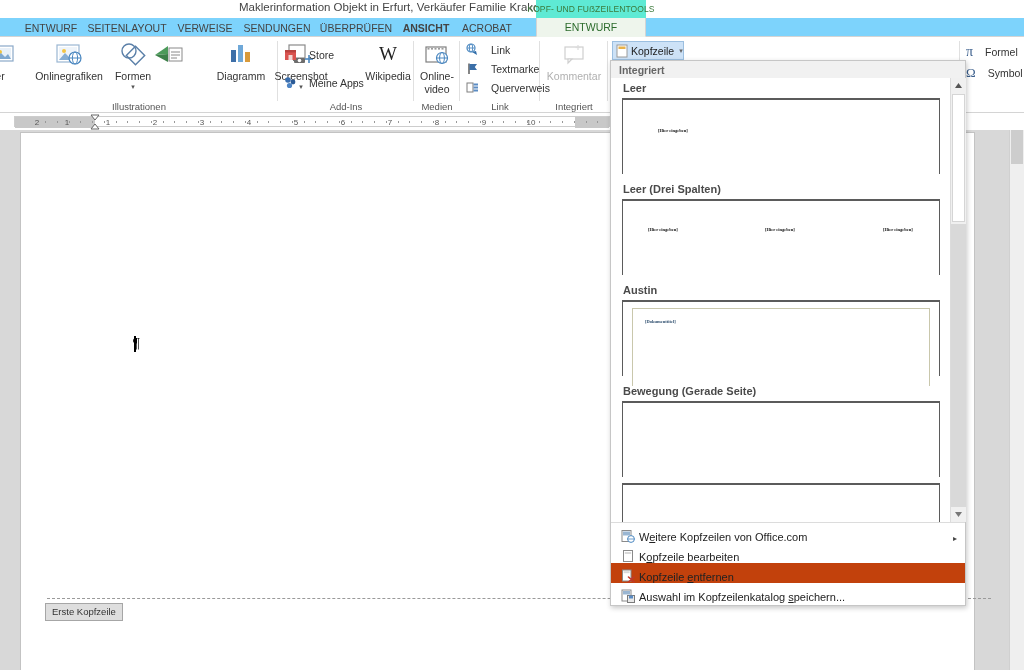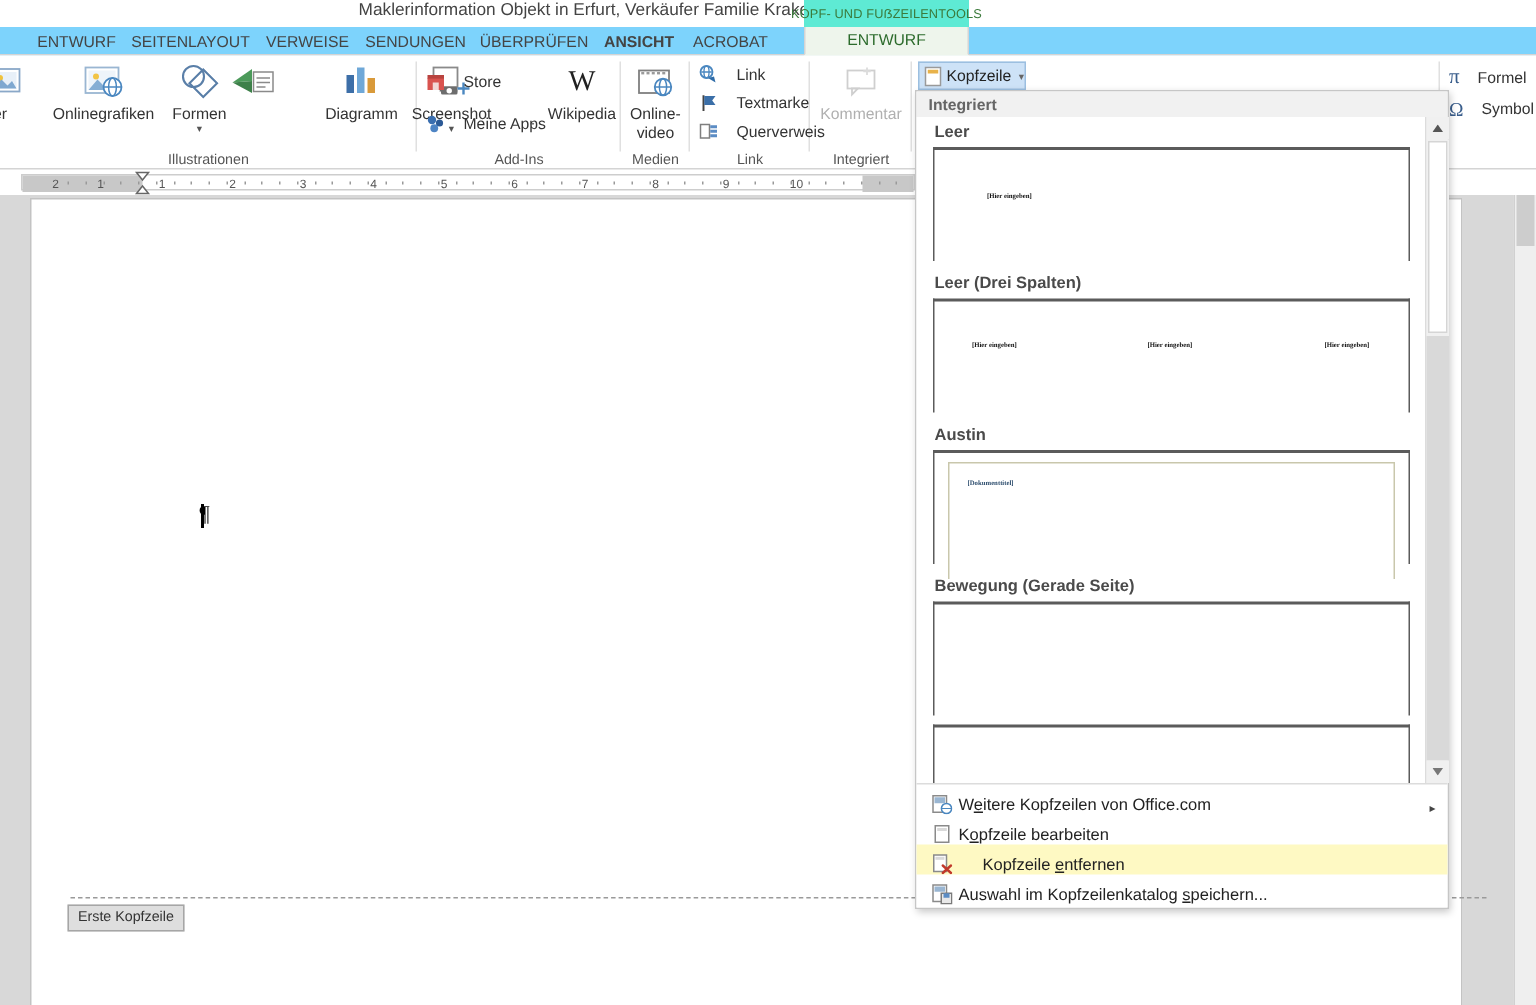--- a/index.html
+++ b/index.html
@@ -219,21 +219,21 @@
 
   
   .dd-menu {
     position: absolute; left: 0; bottom: 0; width: 354px; height: 83px;
     background: #ffffff; border-top: 1px solid #dcdcdc;
   }
   .mi {
     position: relative; height: 20px; display: flex; align-items: flex-end;
     font-size: 11px; color: #222; padding-left: 6px; white-space: nowrap;
   }
-  .mi.sel { background: #fef9c3; gap: 16px; }
+  .mi.sel { background: #c2410c; }
   .mi .mi-ico { width: 22px; display: flex; align-items: center; justify-content: center; }
   .mi .mi-txt u { text-decoration: underline; }
   .mi .submenu-arrow {
     position: absolute; right: 8px; font-size: 8px; color: #444;
   }
 </style>
 </head>
 <body>
 
 <div id="app">

